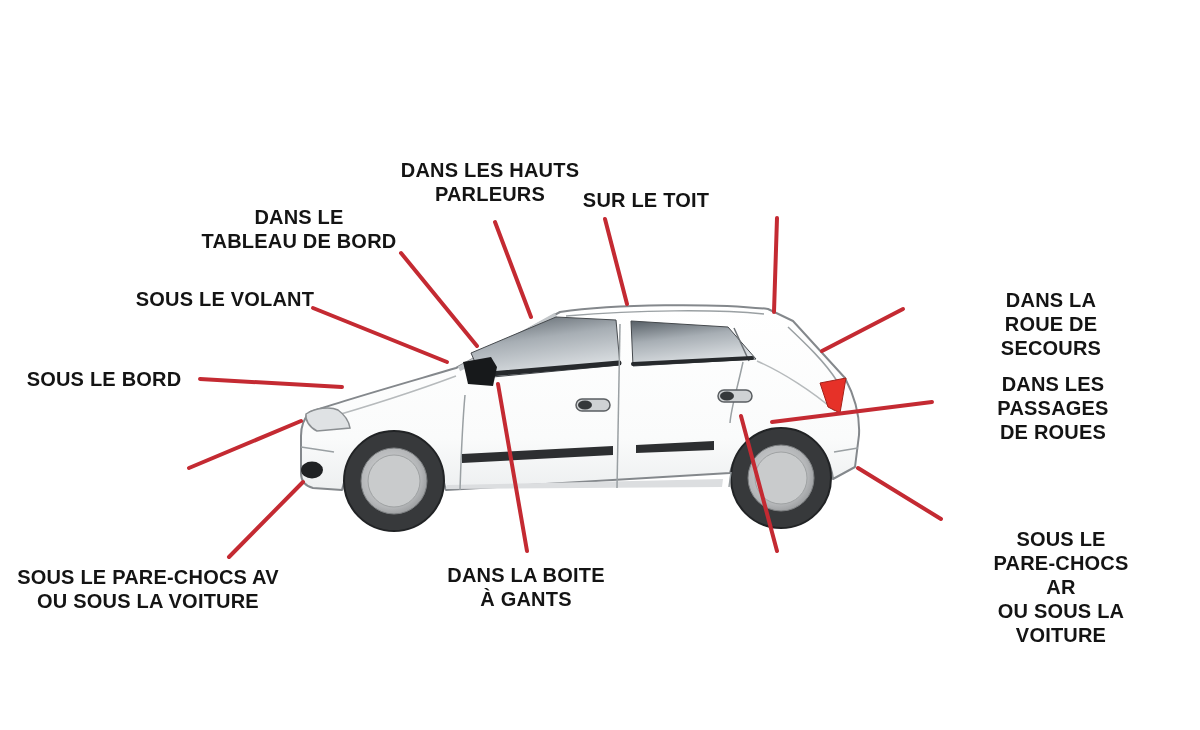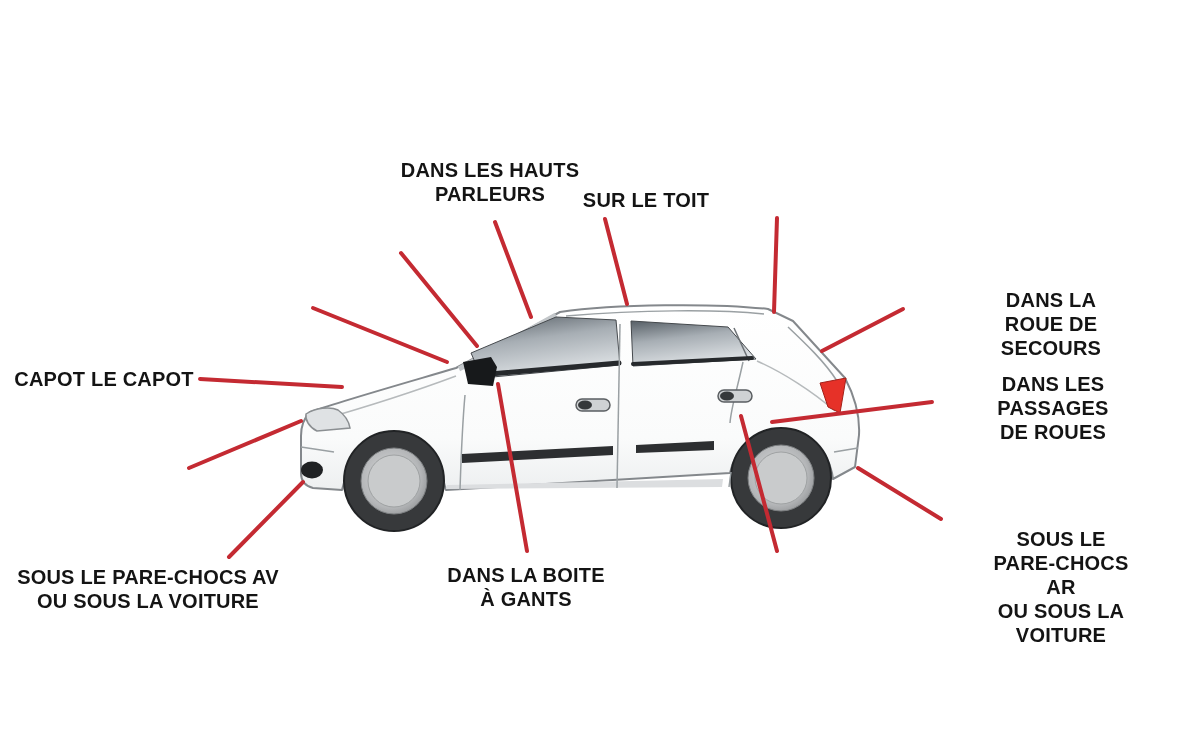--- a/index.html
+++ b/index.html
@@ -134,21 +134,24 @@
       <line class="leader" x1="741" y1="416" x2="777" y2="551"></line>
       <line class="leader" x1="903" y1="309" x2="822" y2="351"></line>
       <line class="leader" x1="932" y1="402" x2="772" y2="422"></line>
       <line class="leader" x1="858" y1="468" x2="941" y2="519"></line>
     </g>
   </svg>
 
   <div class="label" style="left:490px;top:158px">DANS LES HAUTS
 PARLEURS</div>
   <div class="label" style="left:646px;top:188px">SUR LE TOIT</div>
-  <div class="label" style="left:104px;top:367px">CAPOT LE CAPOT</div>
+  <div class="label" style="left:299px;top:205px">DANS LE
+TABLEAU DE BORD</div>
+  <div class="label" style="left:225px;top:287px">SOUS LE VOLANT</div>
+  <div class="label" style="left:104px;top:367px">SOUS LE BORD</div>
   <div class="label" style="left:148px;top:565px">SOUS LE PARE-CHOCS AV
 OU SOUS LA VOITURE</div>
   <div class="label" style="left:526px;top:563px">DANS LA BOITE
 À GANTS</div>
   <div class="label" style="left:1051px;top:288px">DANS LA ROUE DE SECOURS</div>
   <div class="label" style="left:1053px;top:372px">DANS LES PASSAGES
 DE ROUES</div>
   <div class="label" style="left:1061px;top:527px">SOUS LE PARE-CHOCS AR
 OU SOUS LA VOITURE</div>
 

